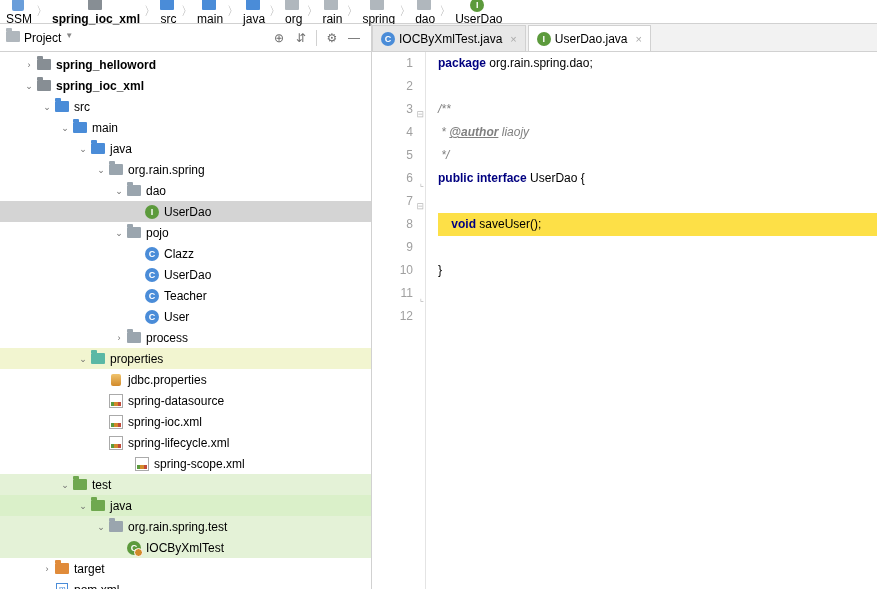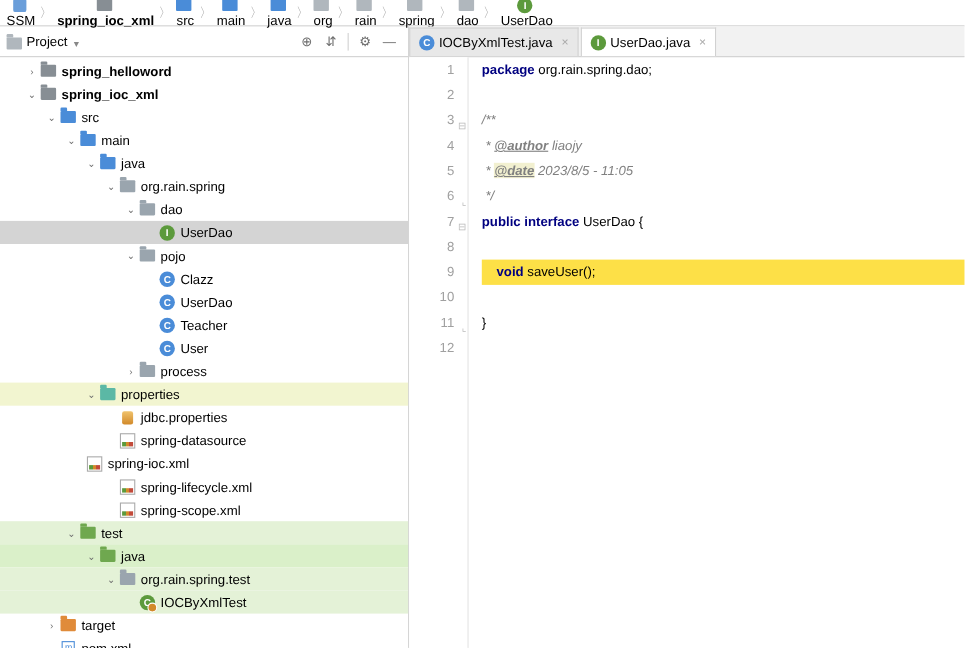--- a/index.html
+++ b/index.html
@@ -5,21 +5,21 @@
 * { margin:0; padding:0; box-sizing:border-box; font-family:"Segoe UI",Arial,sans-serif; font-size:12px; }
 body { width:877px; height:589px; background:#fff; overflow:hidden; }
 .breadcrumb { height:24px; display:flex; align-items:center; border-bottom:1px solid #d1d1d1; padding:0 4px; }
 .breadcrumb .crumb { display:flex; align-items:center; padding:0 2px;flex-direction:column; }
 .breadcrumb .chev { color:#aaa; padding:0 2px; }
 .breadcrumb .icon { width:14px; height:14px; margin-right:3px; display:inline-flex; align-items:center; justify-content:center; }
 .breadcrumb .proj { width:12px; height:12px; background:#6a9eda; border-radius:2px; }
 .main { display:flex; height:565px; }
 .sidebar { width:372px; border-right:1px solid #d1d1d1; display:flex; flex-direction:column; }
 .side-header { height:28px; display:flex; align-items:center; border-bottom:1px solid #d1d1d1; padding:0 6px; }
-.side-header .proj-label { display:flex; align-items:flex-end; gap:4px; }
+.side-header .proj-label { display:flex; align-items:flex-start; gap:4px; }
 .side-header .proj-label .fold { width:14px; height:11px; background:#b0b7bd; border-radius:1px; position:relative; }
 .side-header .proj-label .fold::before { content:""; position:absolute; top:-3px; left:0; width:6px; height:3px; background:#b0b7bd; border-radius:1px 1px 0 0; }
 .side-header .proj-label .drop { color:#888; font-size:8px; }
 .side-header .spacer { flex:1; }
 .side-header .toolbtn { width:22px; height:22px; display:flex; align-items:center; justify-content:center; color:#6e6e6e; }
 .side-header .sep { width:1px; height:16px; background:#d1d1d1; margin:0 4px; }
 .tree { flex:1; overflow:auto; padding:2px 0; }
 .node { height:21px; display:flex; align-items:center; white-space:nowrap; }
 .node .arrow { width:14px; text-align:center; color:#6e6e6e; font-size:9px; cursor:pointer; }
 .node .arrow.empty { visibility:hidden; }
@@ -271,35 +271,35 @@
           </span>
           <span>jdbc.properties</span>
         </div>
         <div class="node" style="padding-left: 94px;">
           <span class="arrow empty"> </span>
           <span class="icon">
             <span class="file-icon xml"></span>
           </span>
           <span>spring-datasource</span>
         </div>
-        <div class="node" style="padding-left: 64px;">
+        <div class="node" style="padding-left: 94px;">
           <span class="arrow empty"> </span>
           <span class="icon">
             <span class="file-icon xml"></span>
           </span>
           <span>spring-ioc.xml</span>
         </div>
         <div class="node" style="padding-left: 94px;">
           <span class="arrow empty"> </span>
           <span class="icon">
             <span class="file-icon xml"></span>
           </span>
           <span>spring-lifecycle.xml</span>
         </div>
-        <div class="node" style="padding-left: 94px;">
+        <div class="node" style="padding-left: 120px;">
           <span class="arrow empty"> </span>
           <span class="icon">
             <span class="file-icon xml"></span>
           </span>
           <span>spring-scope.xml</span>
         </div>
         <div class="node hl-g" style="padding-left: 58px;">
           <span class="arrow">⌄</span>
           <span class="icon">
             <span class="fold-icon green"></span>
@@ -374,21 +374,20 @@
           <div class="ln">10</div>
           <div class="ln">11</div>
           <span class="fold-mark" style="top: 235px;">⌞</span>
           <div class="ln">12</div>
         </div>
       <div class="code-body" id="codebody">
           <div class="code-line"><span class="kw">package</span> org.rain.spring.dao;</div>
           <div class="code-line"></div>
           <div class="code-line"><span class="doc">/**</span></div>
           <div class="code-line"><span class="doc"> * <span class="tag">@author</span> liaojy</span></div>
-          <div class="code-line"><span class="doc"> * <span class="tag bad">@date</span> 2023/8/5 - 11:05</span></div>
           <div class="code-line"><span class="doc"> */</span></div>
           <div class="code-line"><span class="kw">public</span> <span class="kw">interface</span> UserDao {</div>
           <div class="code-line"></div>
           <div class="code-line hl">    <span class="kw">void</span> saveUser();</div>
           <div class="code-line"></div>
           <div class="code-line">}</div>
           <div class="code-line"></div>
         </div>
     </div>
   </div>

